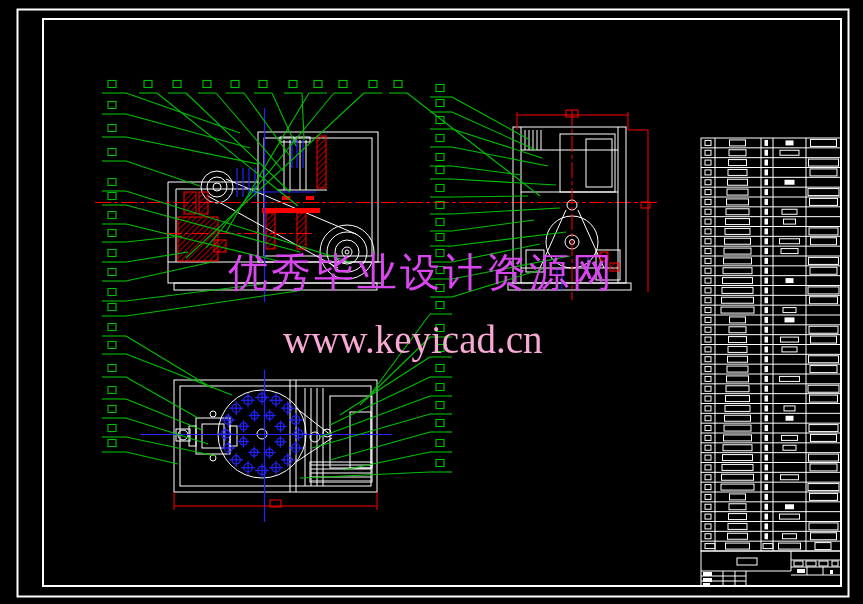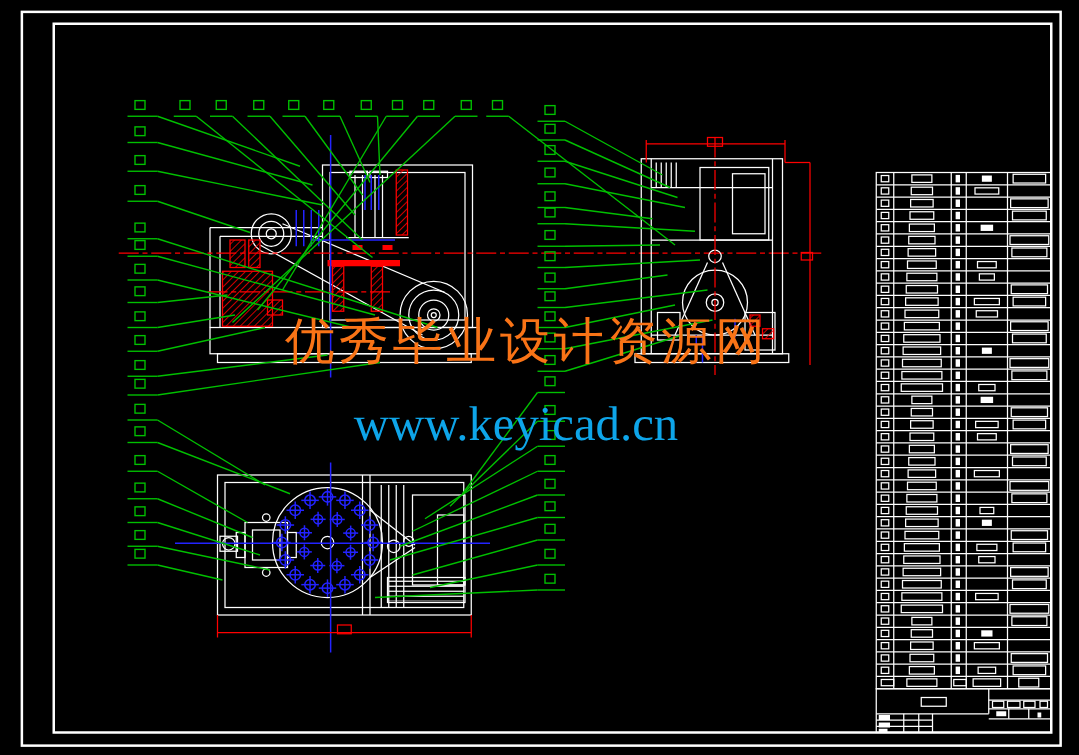--- a/index.html
+++ b/index.html
@@ -8,23 +8,23 @@
   svg{position:absolute;left:0;top:0;}
   .w{stroke:#fff;fill:none;stroke-width:1;}
   .w2{stroke:#fff;fill:none;stroke-width:2;}
   .fw{fill:#fff;stroke:none;}
   .r{stroke:#f00;fill:none;stroke-width:1;}
   .rc{stroke:#f00;fill:none;stroke-width:1;stroke-dasharray:16 3 4 3;}
   .fr{fill:#f00;stroke:none;}
   .hr{fill:url(#hatch);stroke:#f00;stroke-width:1;}
   .b{stroke:#2323ff;fill:none;stroke-width:1.2;}
   .g{stroke:#00c000;fill:none;stroke-width:1.1;}
-  .wm-cn{position:absolute;left:228px;top:245px;color:#f97316;font-size:40px;
+  .wm-cn{position:absolute;left:228px;top:245px;color:#d946ef;font-size:40px;
          letter-spacing:3px;font-family:Liberation Serif, serif;white-space:nowrap;}
-  .wm-url{position:absolute;left:283px;top:317px;color:#0ea5e9;font-size:39px;
+  .wm-url{position:absolute;left:283px;top:317px;color:#f9a8d4;font-size:39px;
          font-family:"Liberation Serif",serif;white-space:nowrap;}
   .techreq{position:absolute;left:528px;top:377px;width:140px;}
   .techreq-title{color:#fff;font-size:11px;letter-spacing:3px;white-space:nowrap;
          font-family:"DejaVu Sans",sans-serif;}
   .tr-line{margin-top:1px;height:9px;
      background:repeating-linear-gradient(90deg,#fff 0 1px,transparent 1px 3px);}
   .tr1{width:78px;margin-top:9px;}
   .tr2{width:112px;}
   .tr3{width:128px;}
   .tr4{width:66px;margin-left:7px;}

